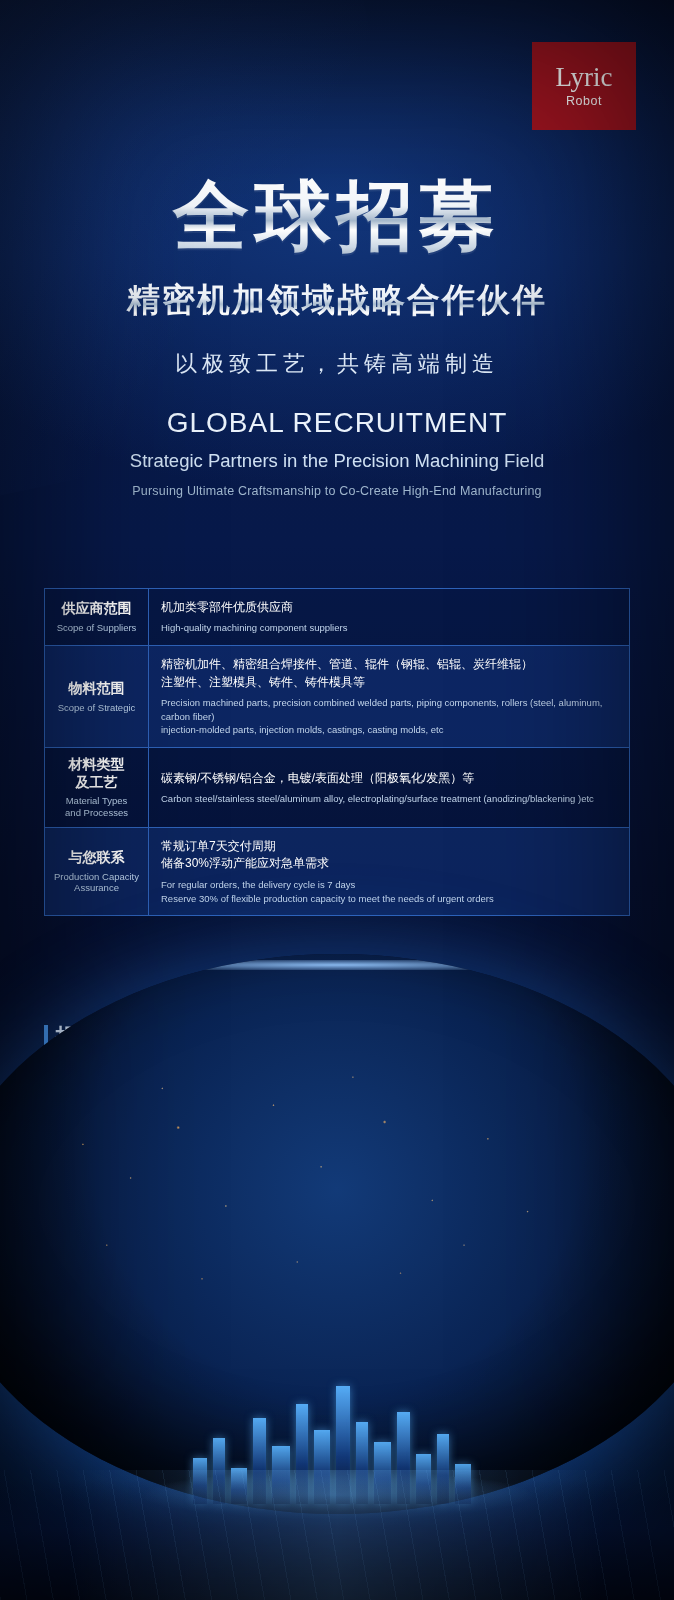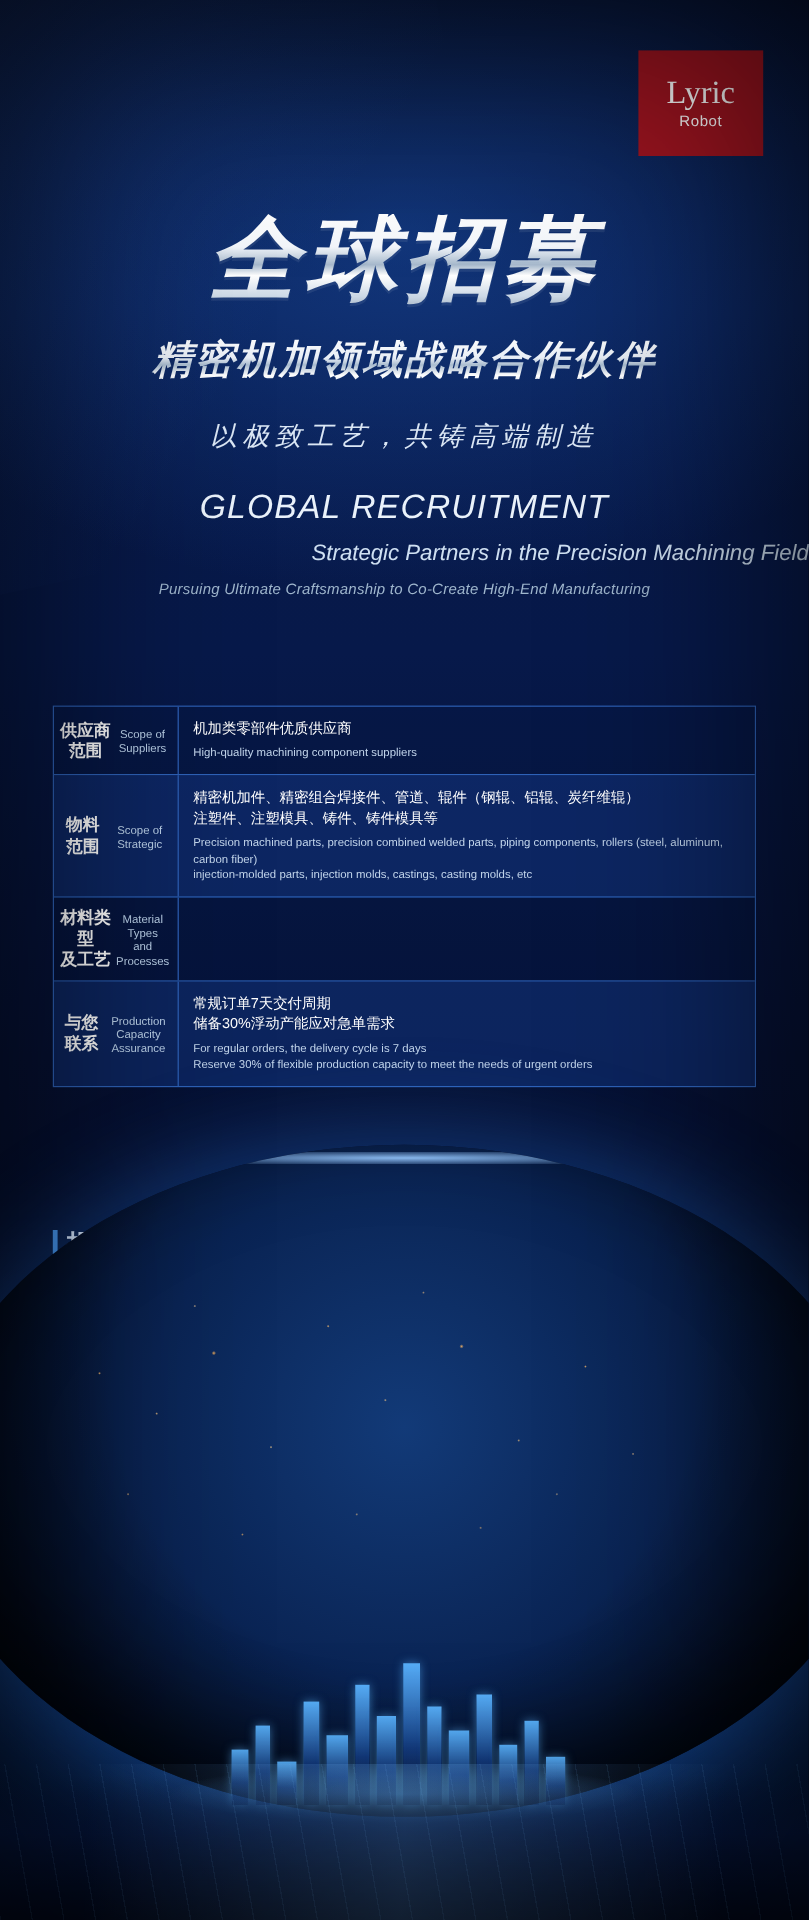--- a/index.html
+++ b/index.html
@@ -73,21 +73,20 @@
     letter-spacing: .5px;
     color: #fff;
   }
 
   
   .headline-wrap {
     position: absolute;
     top: 178px;
     left: 0; right: 0;
     text-align: center;
-    font-style: italic;
   }
   .h1 {
     font-family: "DejaVu Sans", sans-serif;
     font-weight: bold;
     font-size: 76px;
     letter-spacing: 6px;
     line-height: 1;
     background: linear-gradient(180deg, #ffffff 0%, #f2f6fb 34%, #9fb3c8 52%, #ffffff 63%, #c9d6e4 84%, #8fa3b8 100%);
     -webkit-background-clip: text;
     background-clip: text;
@@ -119,21 +118,20 @@
     margin-top: 28px;
     font-size: 28px;
     letter-spacing: 1px;
     color: #eaf2fb;
     font-weight: normal;
   }
   .en2 {
     margin-top: 11px;
     font-size: 18.5px;
     color: #cfe0f2;
-    text-align: right;
   }
   .en3 {
     margin-top: 12px;
     font-size: 12.5px;
     color: #9fb6cd;
     letter-spacing: .2px;
   }
 
   
   .table {
@@ -150,21 +148,21 @@
     min-height: 56px;
   }
   .row:last-child { border-bottom: none; }
   .row.alt { background: rgba(18,52,128,0.55); }
   .row.plain { background: rgba(7,24,70,0.35); }
   .cell-l {
     width: 104px;
     flex: 0 0 104px;
     border-right: 1px solid #2e62b8;
     display: flex;
-    flex-direction: row;
+    flex-direction: column;
     align-items: center;
     justify-content: center;
     text-align: center;
     padding: 8px 4px;
     box-sizing: border-box;
   }
   .cell-l .cn {
     font-size: 14px;
     font-weight: bold;
     color: #ffffff;
@@ -414,20 +412,24 @@
         <div class="cn">精密机加件、精密组合焊接件、管道、辊件（钢辊、铝辊、炭纤维辊）<br>注塑件、注塑模具、铸件、铸件模具等</div>
         <div class="en">Precision machined parts, precision combined welded parts, piping components, rollers (steel, aluminum, carbon fiber)<br>injection-molded parts, injection molds, castings, casting molds, etc</div>
       </div>
     </div>
 
     <div class="row plain">
       <div class="cell-l">
         <div class="cn">材料类型<br>及工艺</div>
         <div class="en">Material Types<br>and Processes</div>
       </div>
+      <div class="cell-r">
+        <div class="cn">碳素钢/不锈钢/铝合金，电镀/表面处理（阳极氧化/发黑）等</div>
+        <div class="en">Carbon steel/stainless steel/aluminum alloy, electroplating/surface treatment (anodizing/blackening )etc</div>
+      </div>
     </div>
 
     <div class="row alt">
       <div class="cell-l">
         <div class="cn">与您联系</div>
         <div class="en">Production Capacity<br>Assurance</div>
       </div>
       <div class="cell-r">
         <div class="cn">常规订单7天交付周期<br>储备30%浮动产能应对急单需求</div>
         <div class="en">For regular orders, the delivery cycle is 7 days<br>Reserve 30% of flexible production capacity to meet the needs of urgent orders</div>

